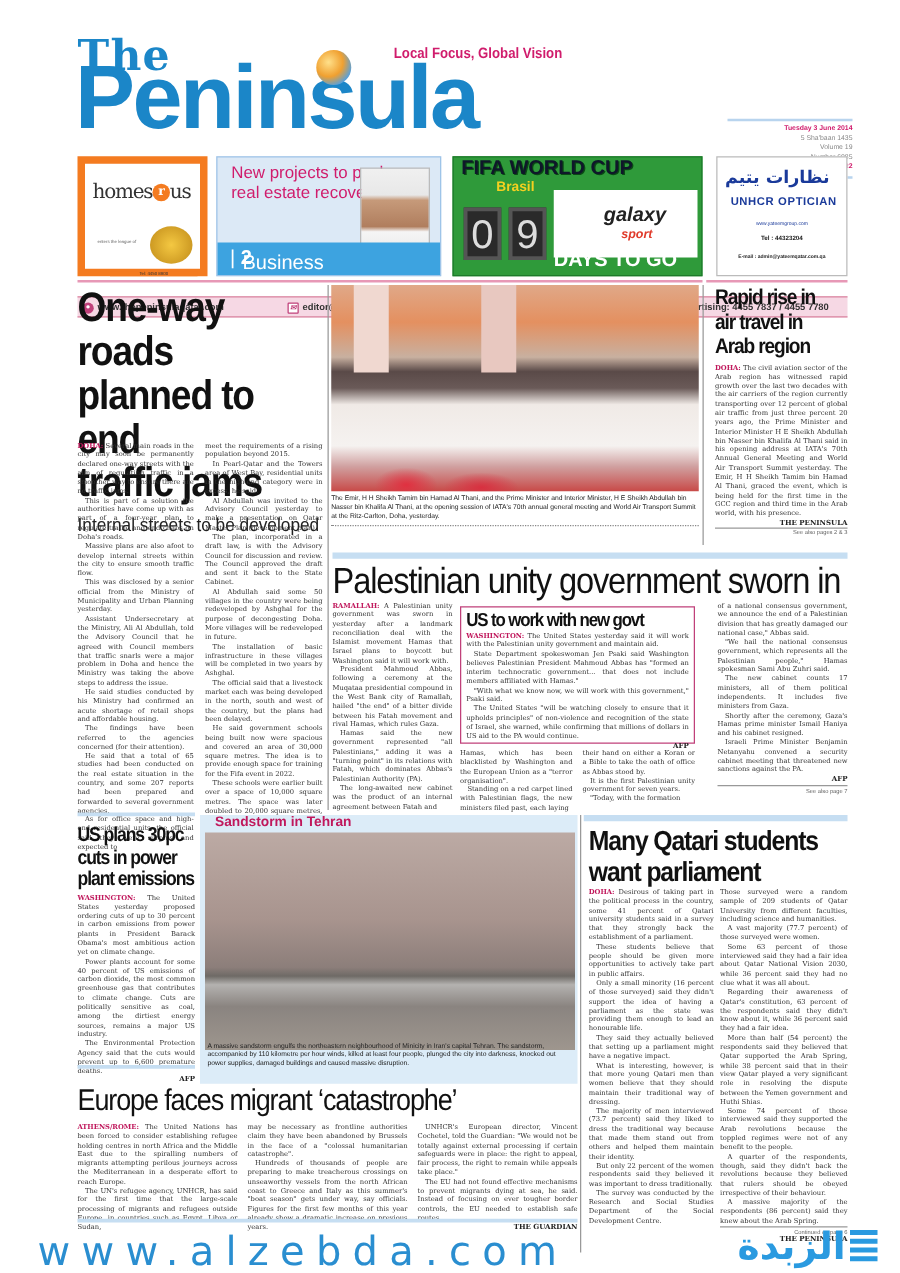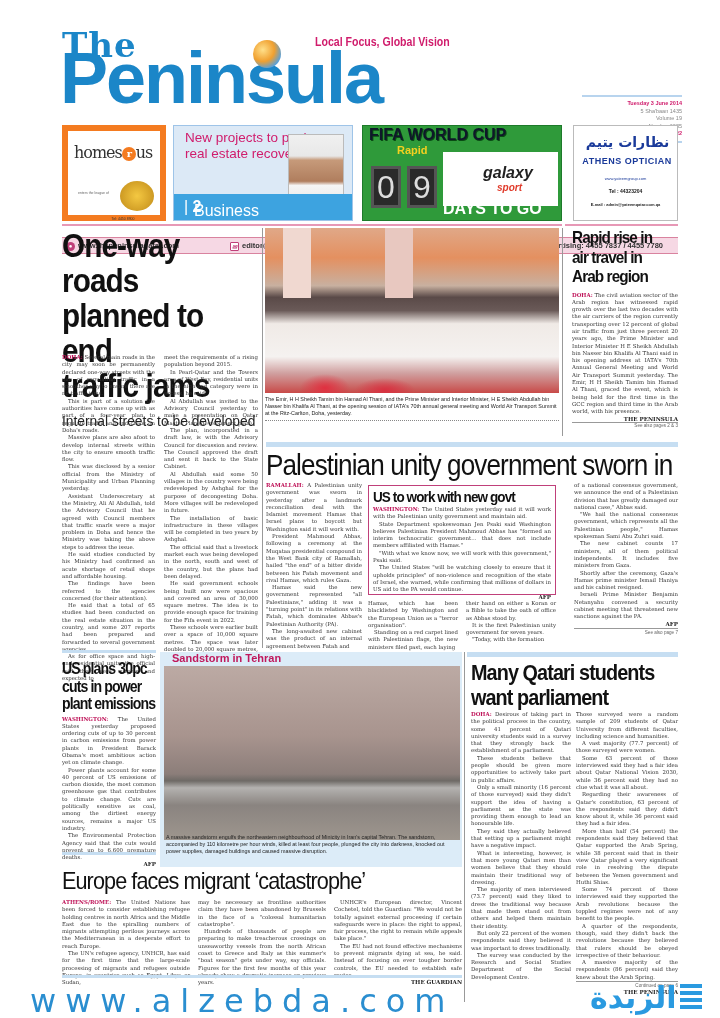--- a/index.html
+++ b/index.html
@@ -27,21 +27,21 @@
 .ad-biz .photo{position:absolute;right:8px;top:8px;width:56px;height:86px;background:linear-gradient(#f0f0f0 0,#e8e8e8 25%,#c69a7a 30%,#b07e5e 55%,#f5f5f5 60%,#dedede 100%);border:1px solid #bbb}
 .ad-wc{left:362px;width:200px;background:#2f9a3a;border:1px solid #1d7a2a}
 .ad-wc .t1{position:absolute;left:6px;top:0;font-family:"Liberation Sans",sans-serif;font-weight:bold;font-size:16px;color:#0f172a;text-shadow:1px 1px 0 #0a4a14}
 .ad-wc .t2{position:absolute;left:34px;top:18px;font-family:"Liberation Sans",sans-serif;font-weight:bold;font-size:11px;color:#f4d020}
 .ad-wc .num{position:absolute;top:40px;width:30px;height:42px;background:#2a2a2a;border:3px solid #555;color:#ddd;font-family:"Liberation Sans",sans-serif;font-size:32px;text-align:center;line-height:36px}
 .ad-wc .galaxy{position:absolute;left:80px;top:26px;width:115px;height:54px;background:#fff}
 .ad-wc .galaxy span{position:absolute;left:40px;top:12px;font-family:"Liberation Sans",sans-serif;font-weight:bold;font-style:italic;font-size:16px;color:#222}
 .ad-wc .galaxy i{position:absolute;left:54px;top:30px;font-family:"Liberation Sans",sans-serif;font-weight:bold;font-style:italic;font-size:10px;color:#e03a2a}
 .ad-wc .days{position:absolute;left:80px;bottom:2px;font-family:"Liberation Sans",sans-serif;font-weight:bold;font-size:16px;color:#fff}
 .ad-opt{left:573px;width:105px;background:#fff;border:1px solid #bbb}
-.ad-opt .ar{position:absolute;left:6px;top:8px;font-family:"DejaVu Sans",sans-serif;font-size:14px;color:#1a3a9a;font-weight:bold;width:95px;text-align:center}
+.ad-opt .ar{position:absolute;left:6px;top:8px;font-family:"DejaVu Sans",sans-serif;font-size:14px;color:#1a3a9a;font-weight:bold;width:95px;text-align:left}
 .ad-opt .en{position:absolute;left:3px;top:30px;font-family:"Liberation Sans",sans-serif;font-weight:bold;font-size:9px;color:#1a3a9a;width:100px;text-align:center;letter-spacing:.5px}
 .ad-opt .web{position:absolute;left:0;top:50px;width:100%;text-align:center;font-family:"Liberation Sans",sans-serif;font-size:4px;color:#1a3a9a}
 .ad-opt .tel{position:absolute;left:0;top:62px;width:100%;text-align:center;font-family:"Liberation Sans",sans-serif;font-size:5px;font-weight:bold;color:#222}
 .ad-opt .mail{position:absolute;left:0;top:76px;width:100%;text-align:center;font-family:"Liberation Sans",sans-serif;font-size:4px;font-weight:bold;color:#222}
 .contact{left:62px;top:237px;width:616px;height:17px;background:#f6d8e4;border-top:1px solid #d9839f;border-bottom:1px solid #d9839f;font-family:"Liberation Sans",sans-serif;font-size:7.5px;font-weight:bold;color:#333;line-height:15px}
 .contact span{position:absolute;top:0}
 .cicon{display:inline-block;width:9px;height:9px;border-radius:50%;background:#c0407a;vertical-align:middle;margin-right:3px;color:#fff;font-size:6px;text-align:center;line-height:9px}
 .cicon.sq{border-radius:1px;background:#fff;border:1px solid #c0407a;color:#c0407a}
 .rule-pink{height:2px;background:#e798b6}
 .rule-blue{height:5px;background:#c6def2}
@@ -92,33 +92,33 @@
 <div class="abs ad ad-biz">
   <div class="head">New projects to push real estate recovery</div>
   <div class="photo"></div>
   <div class="band">
       <span><span>Business</span> | <b>2</b></span>
     </div>
 </div>
 
 <div class="abs ad ad-wc">
   <div class="t1">FIFA WORLD CUP</div>
-  <div class="t2">Rapid</div>
+  <div class="t2">Brasil</div>
   <div class="num" style="left:8px">0</div>
   <div class="num" style="left:44px">9</div>
   <div class="galaxy">
       <span>galaxy</span>
       <i>sport</i>
     </div>
   <div class="days">DAYS TO GO</div>
 </div>
 
 <div class="abs ad ad-opt">
   <div class="ar">نظارات يتيم</div>
-  <div class="en">ATHENS OPTICIAN</div>
+  <div class="en">UNHCR OPTICIAN</div>
   <div class="web">www.yateemgroup.com</div>
   <div class="tel">Tel : 44323204</div>
   <div class="mail">E-mail : admin@yateemqatar.com.qa</div>
 </div>
 
 <div class="abs contact">
   <span style="left:4px"><i class="cicon">●</i><span style="position:static">www.thepeninsulaqatar.com</span></span>
   <span style="left:168px"><i class="cicon sq">✉</i><span style="position:static">editor@pen.com.qa | adv@pen.com.qa</span></span>
   <span style="left:390px"><i class="cicon">☎</i><span style="position:static">Editorial: 4455 7741 | Advertising: 4455 7837 / 4455 7780</span></span>
 </div>

